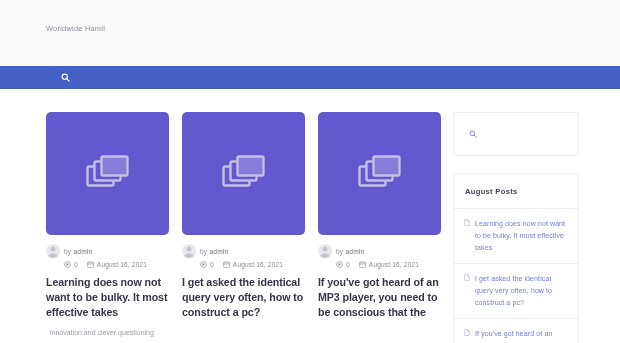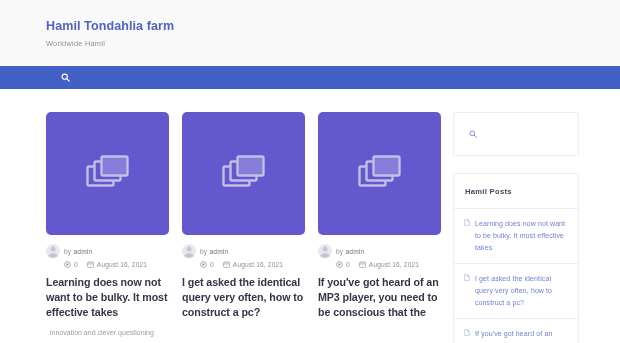--- a/index.html
+++ b/index.html
@@ -180,21 +180,20 @@
     font-size: 7px;
     line-height: 1.72;
     color: #6f7fd4;
     letter-spacing: .1px;
   }
 </style>
 </head>
 <body>
 
 <div class="site-header">
-  <div class="site-title">Hamil Tondahlia farm</div>
   <div class="site-tagline">Worldwide Hamil</div>
 </div>
 
 <div class="nav-bar">
   <div class="nav-search-btn">
     <span>
       <svg width="9" height="9" viewBox="0 0 16 16">
         <circle cx="6.6" cy="6.6" r="4.6" fill="none" stroke="#ffffff" stroke-width="2"></circle>
         <line x1="10.2" y1="10.2" x2="14.6" y2="14.6" stroke="#ffffff" stroke-width="2" stroke-linecap="round"></line>
       </svg>
@@ -354,21 +353,21 @@
     <div class="widget widget-search">
       <span class="sb-icon">
         <svg width="8" height="8" viewBox="0 0 16 16">
           <circle cx="6.6" cy="6.6" r="4.6" fill="none" stroke="#7b8ad8" stroke-width="2"></circle>
           <line x1="10.2" y1="10.2" x2="14.6" y2="14.6" stroke="#7b8ad8" stroke-width="2" stroke-linecap="round"></line>
         </svg>
       </span>
     </div>
 
     <div class="widget widget-recent">
-      <div class="widget-title">Hamil Posts</div>
+      <div class="widget-title">August Posts</div>
 
       <div class="recent-item">
         <span>
           <svg width="6" height="7" viewBox="0 0 10 12">
             <path d="M1 1h5l3 3v7H1z" fill="none" stroke="#aab4e4" stroke-width="1.1"></path>
             <path d="M6 1v3h3" fill="none" stroke="#aab4e4" stroke-width="1.1"></path>
           </svg>
         </span>
         <span class="recent-link">Learning does now not want to be bulky. It most effective takes</span>
       </div>

